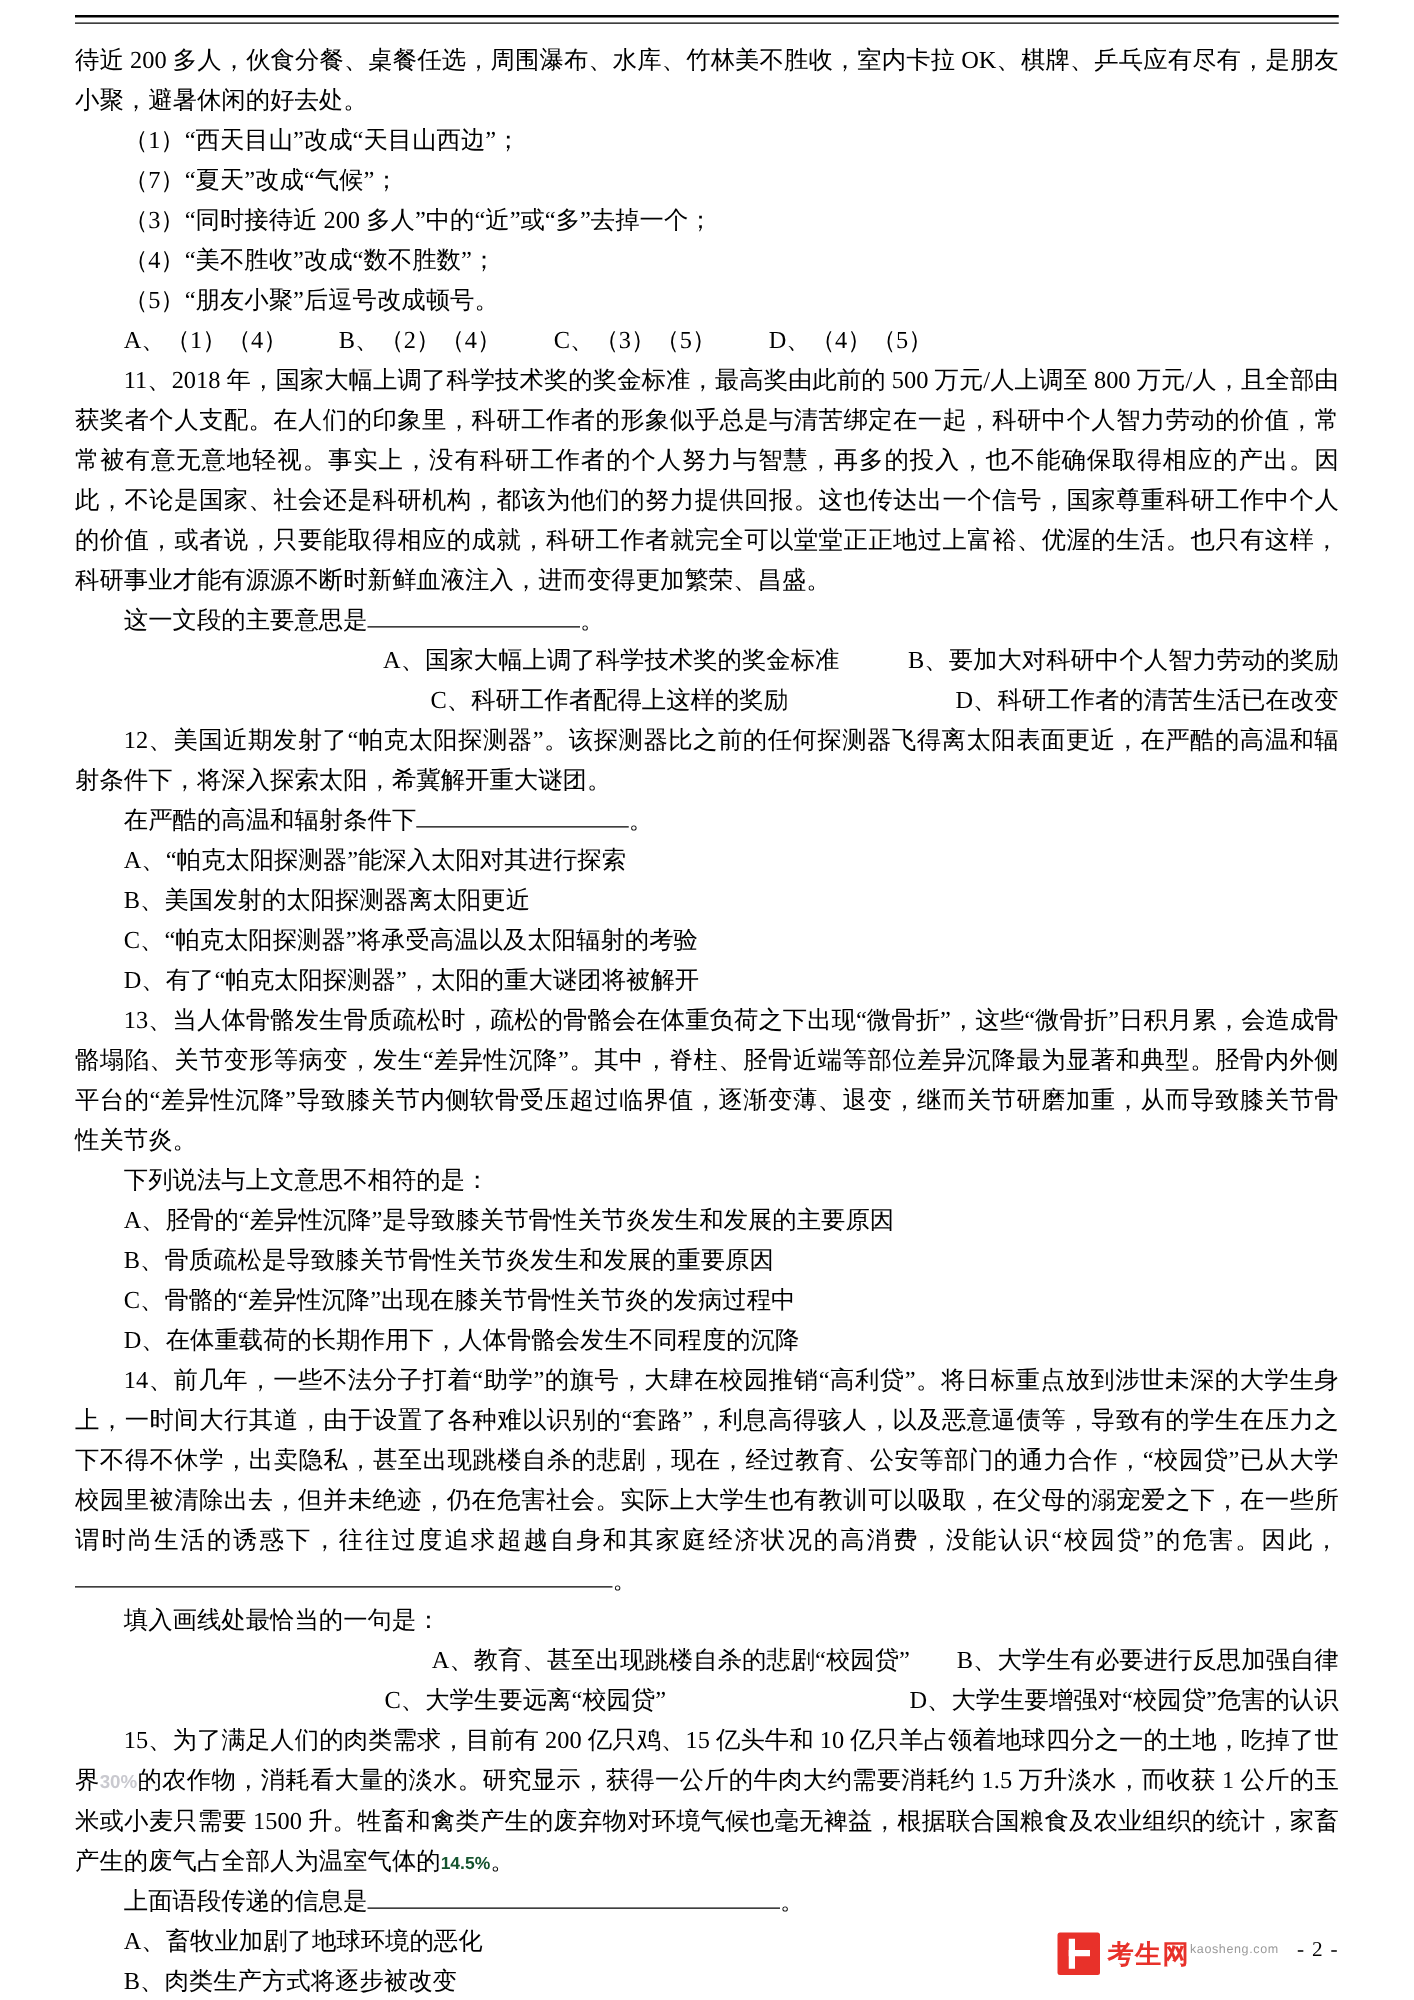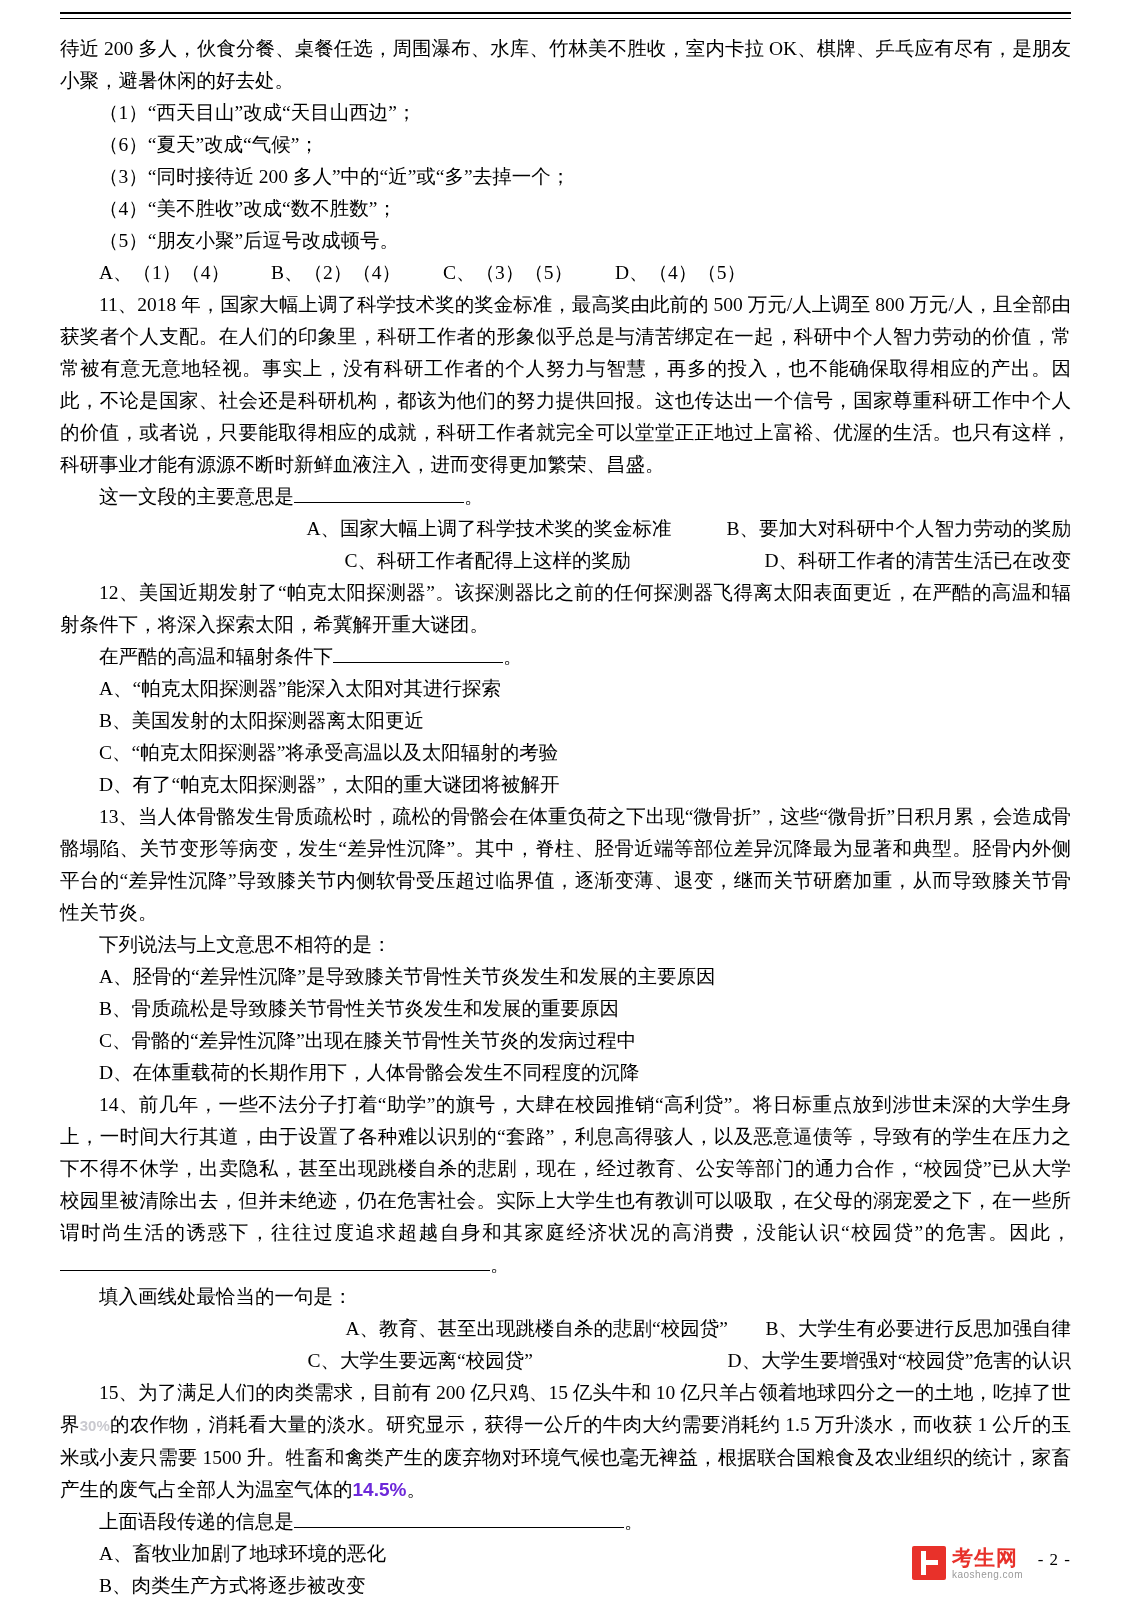--- a/index.html
+++ b/index.html
@@ -42,24 +42,24 @@
   .abcd-4 > span { width:172px; display:inline-block; }
   .two-col { display:flex; text-indent:0; padding-left:2em;justify-content:flex-end; }
   .two-col > span:first-child { width:420px; }
   .wm-30 {
     color:#c9c9cf;
     font-family:"Liberation Sans", sans-serif;
     font-weight:bold;
     font-size:15px;
   }
   .wm-145 {
-    color:#6d28d9;
+    color:#14532d;
     font-family:"Liberation Sans", sans-serif;
     font-weight:bold;
-    font-size:19px;
+    font-size:14px;
     margin-top:12px;
   }
   .page-num {
     position:absolute;
     right:60px; bottom:30px;
     font-size:17px;
     letter-spacing:1px;
   }
   .logo {
     position:absolute;
@@ -83,21 +83,21 @@
   }
   .logo-mark:after {
     content:"";
     position:absolute;
     left:9px; top:14px;
     width:17px; height:5px;
     background:#fff;
   }
   .logo-text {
     display:flex;
-    flex-direction:column;
+    flex-direction:row;
     line-height:1;
   }
   .logo-cn {
     color:#e8312a;
     font-family:"Liberation Sans", sans-serif;
     font-weight:bold;
     font-size:21px;
     letter-spacing:1px;
   }
   .logo-en {
@@ -113,21 +113,21 @@
 
 <div class="page">
 
   <div class="rule-top"></div>
 
   <div class="body-text">
 
     <p class="noindent">待近 200 多人，伙食分餐、桌餐任选，周围瀑布、水库、竹林美不胜收，室内卡拉 OK、棋牌、乒乓应有尽有，是朋友小聚，避暑休闲的好去处。</p>
 
     <p class="opt-line">（1）“西天目山”改成“天目山西边”；</p>
-    <p class="opt-line">（6）“夏天”改成“气候”；</p>
+    <p class="opt-line">（7）“夏天”改成“气候”；</p>
     <p class="opt-line">（3）“同时接待近 200 多人”中的“近”或“多”去掉一个；</p>
     <p class="opt-line">（4）“美不胜收”改成“数不胜数”；</p>
     <p class="opt-line">（5）“朋友小聚”后逗号改成顿号。</p>
 
     <p class="abcd-4">
       <span>A、（1）（4）</span>
       <span>B、（2）（4）</span>
       <span>C、（3）（5）</span>
       <span>D、（4）（5）</span>
     </p>

